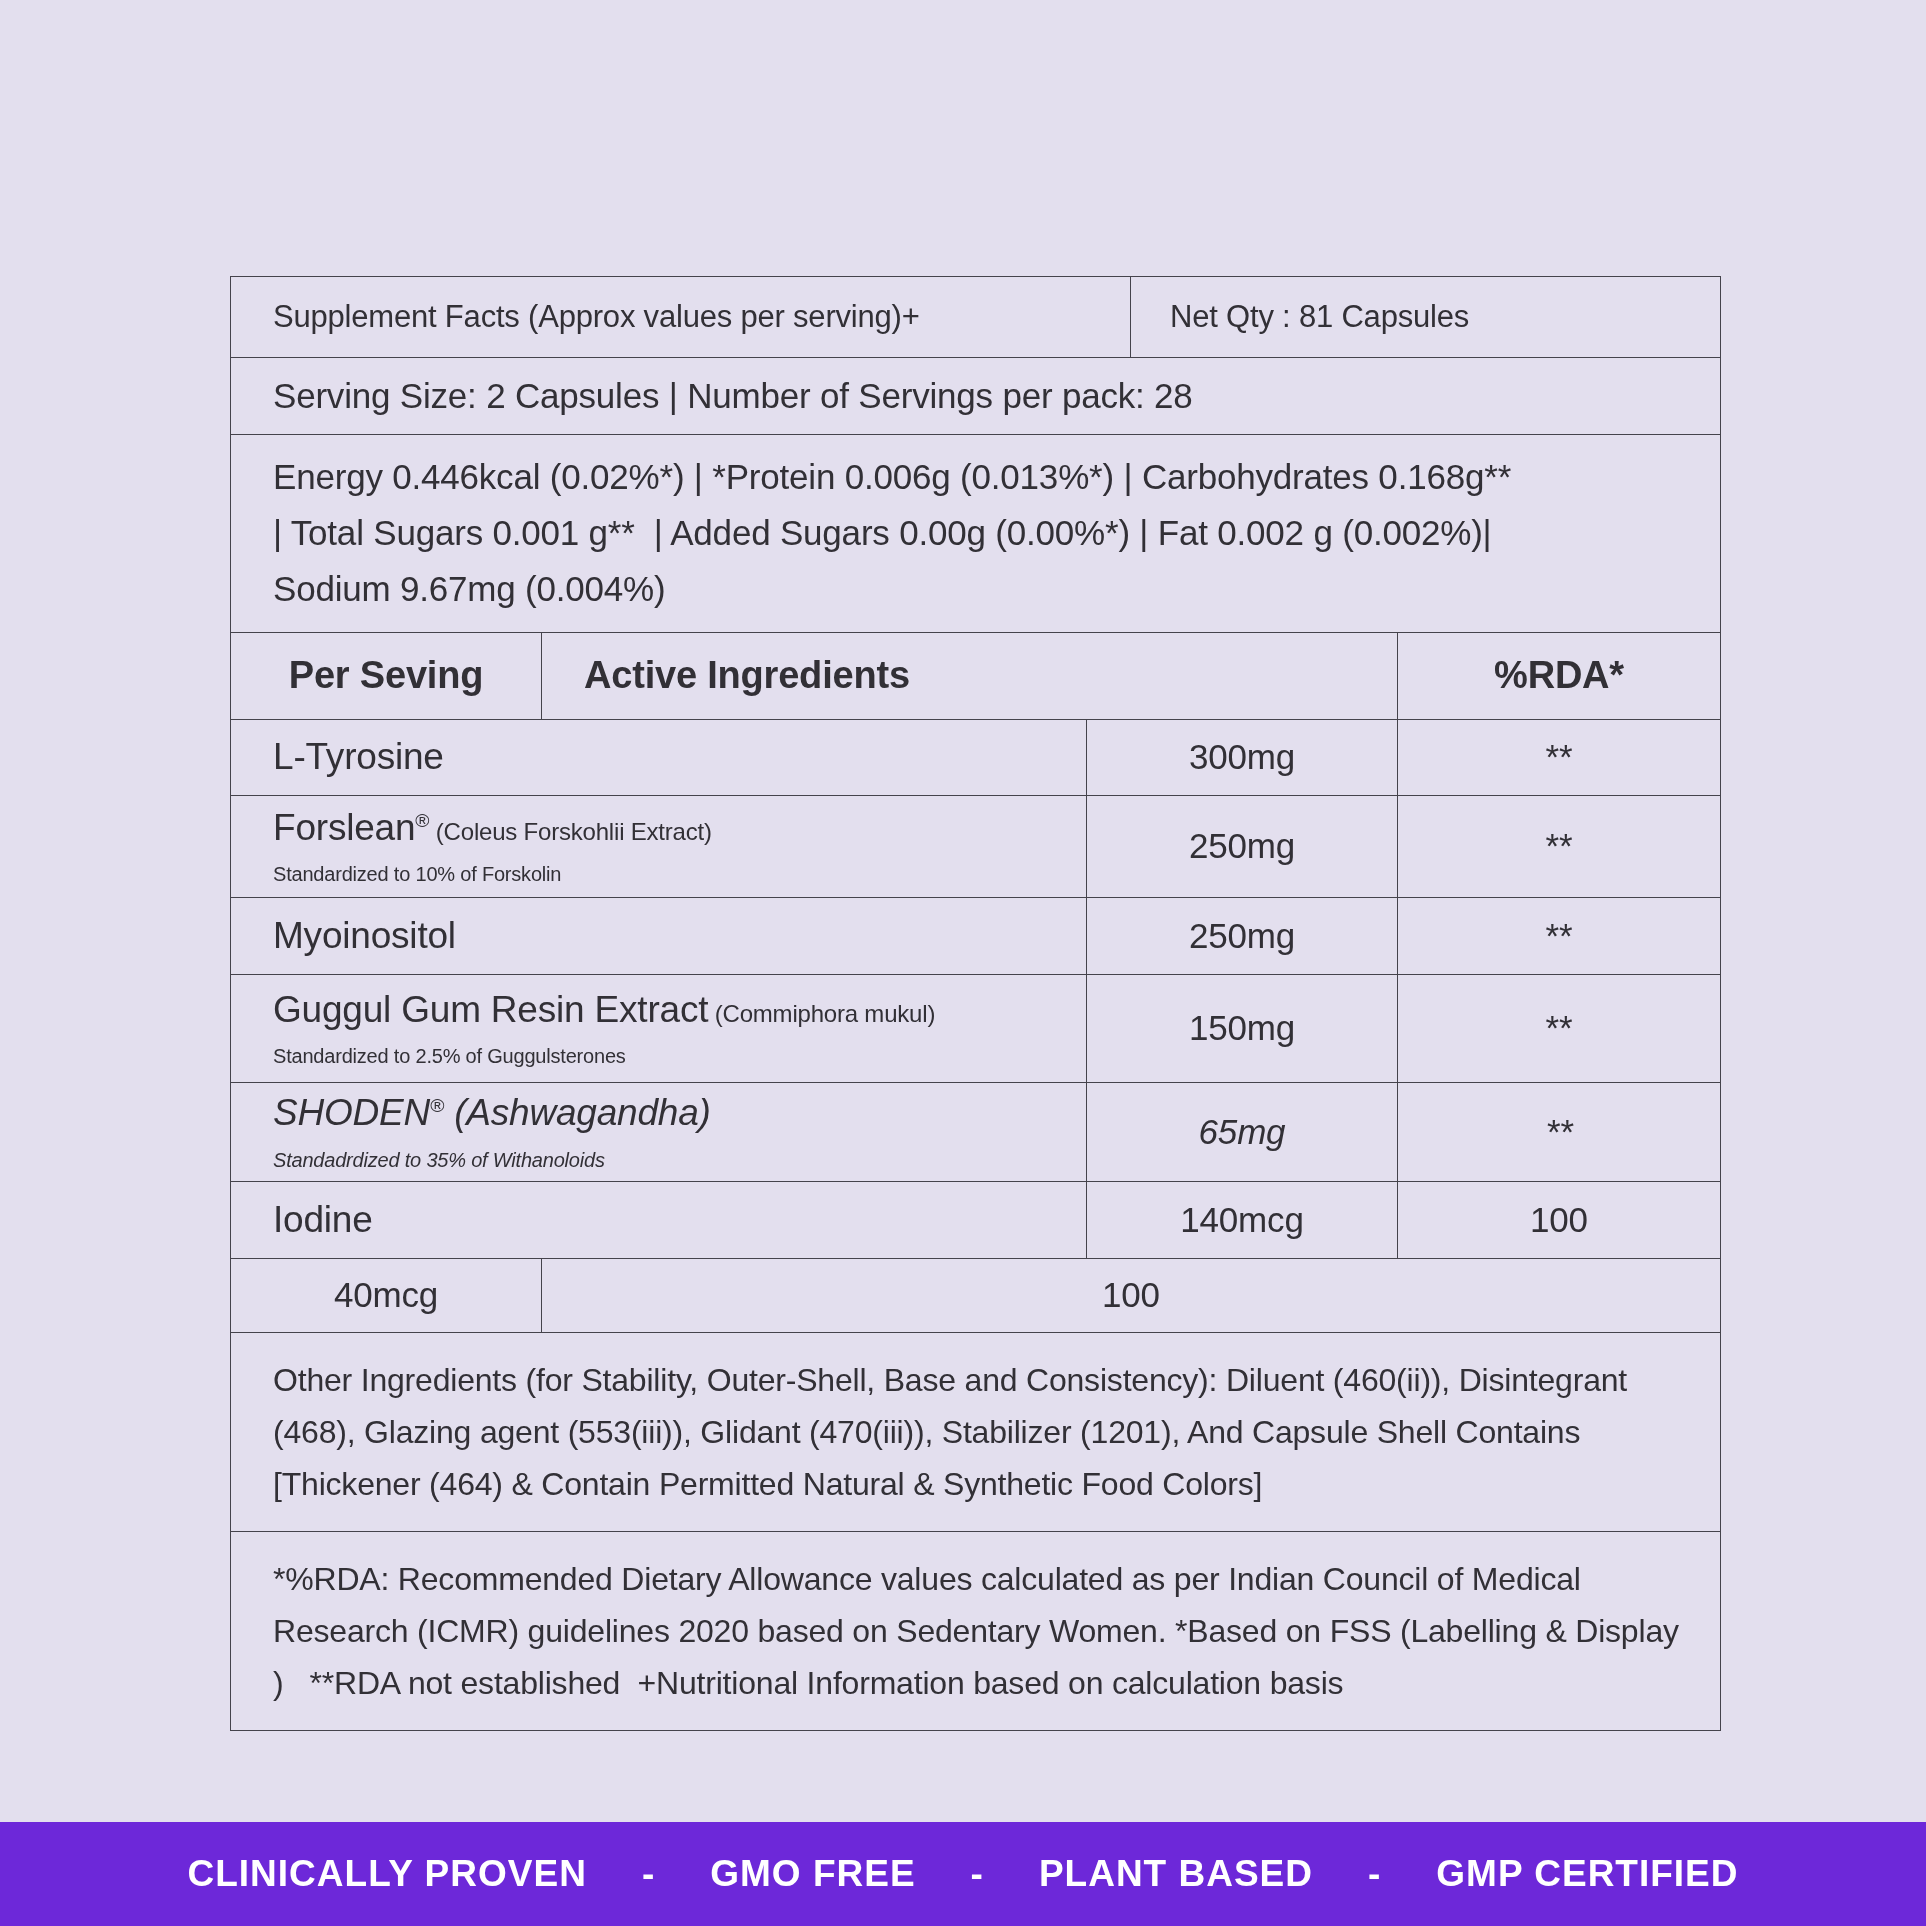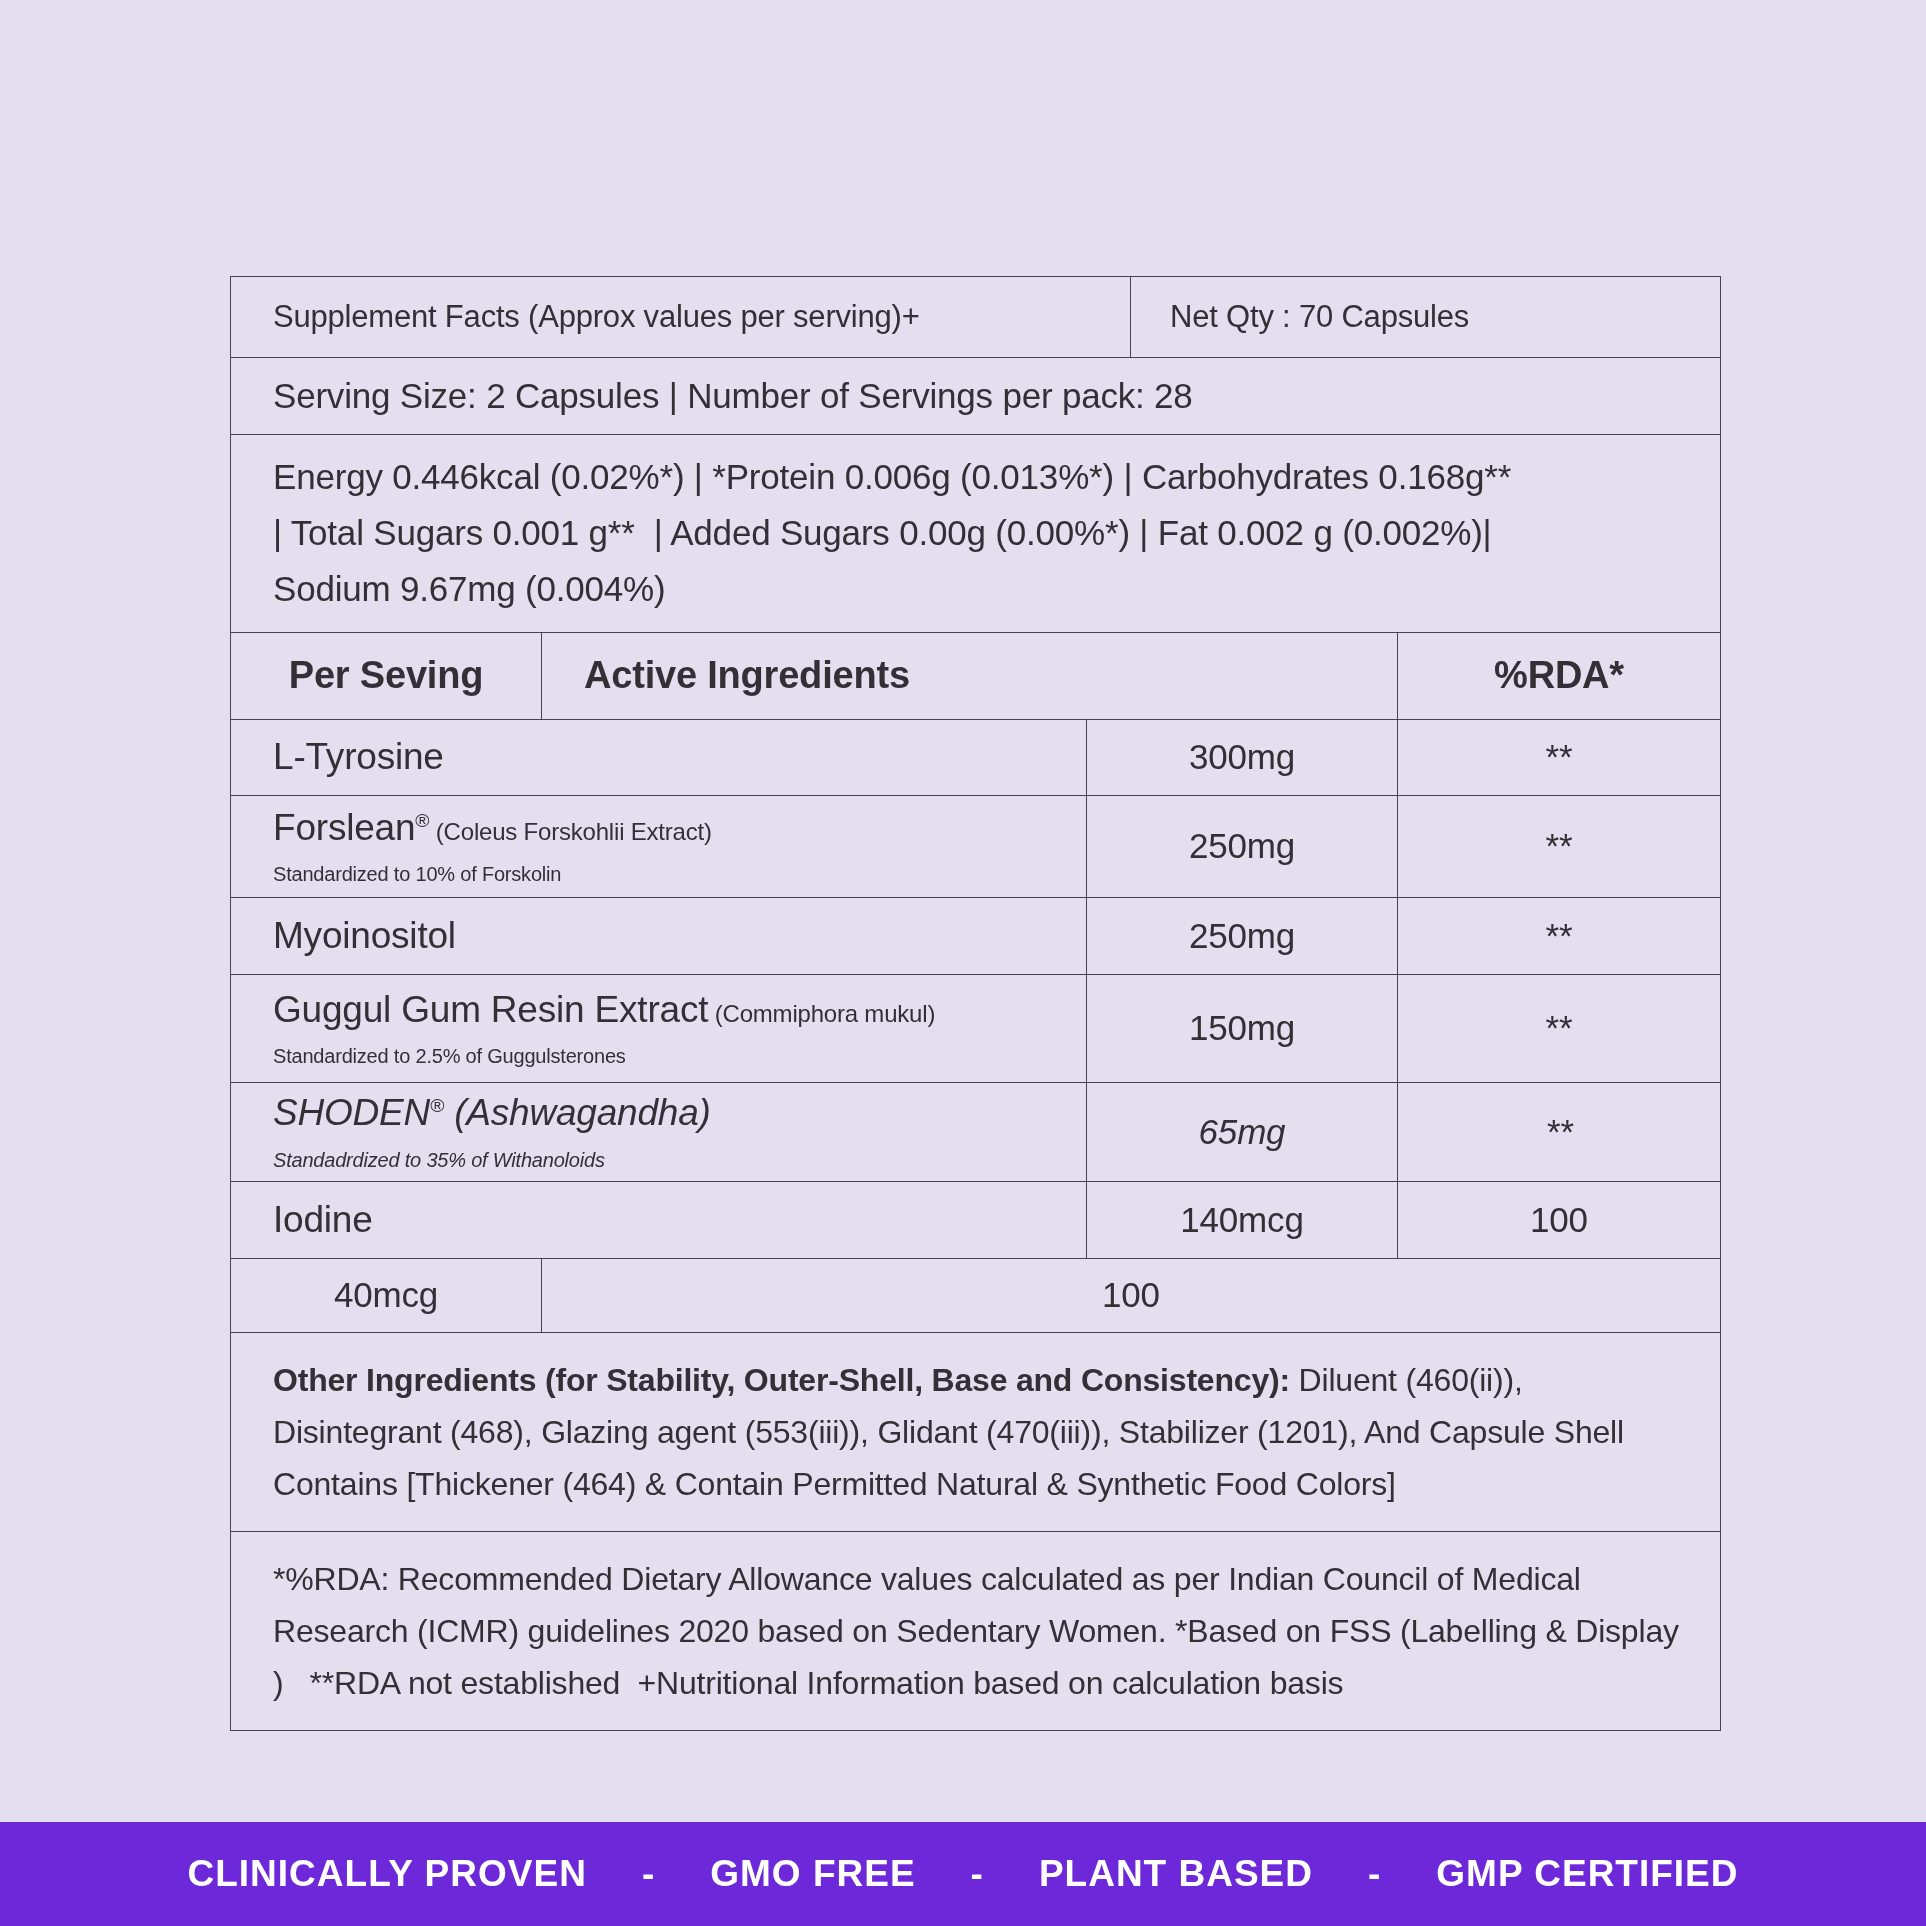--- a/index.html
+++ b/index.html
@@ -77,21 +77,21 @@
   .h154 { height: 74px; }
 
   
   .row-para .cell { width: 100%; padding: 21px 34px 21px 42px; }
   .para {
     font-size: 32px;
     line-height: 52px;
     white-space: pre-wrap;
     margin: 0;
   }
-  .para strong { font-weight: bold; }
+  .para strong { font-weight: normal; }
 
   
   .footer-bar {
     position: absolute;
     left: 0;
     top: 1822px;
     width: 1926px;
     height: 104px;
     background: #6d28d9;
     display: flex;
@@ -109,21 +109,21 @@
 </style>
 </head>
 <body>
 
 <div class="sheet">
 
   <div class="facts-table">
 
     <div class="trow row-title">
       <div class="cell cell-left vline">Supplement Facts (Approx values per serving)+</div>
-      <div class="cell cell-right">Net Qty : 70 Capsules</div>
+      <div class="cell cell-right">Net Qty : 81 Capsules</div>
     </div>
 
     <div class="trow row-serving">
       <div class="cell">Serving Size: 2 Capsules  |  Number of Servings per pack: 28</div>
     </div>
 
     <div class="trow row-nutrition">
       <div class="cell">
         <div class="nut-line">Energy 0.446kcal (0.02%*) | *Protein 0.006g (0.013%*) | Carbohydrates 0.168g**</div>
         <div class="nut-line">| Total Sugars 0.001 g**  | Added Sugars 0.00g (0.00%*) | Fat 0.002 g (0.002%)|</div>

